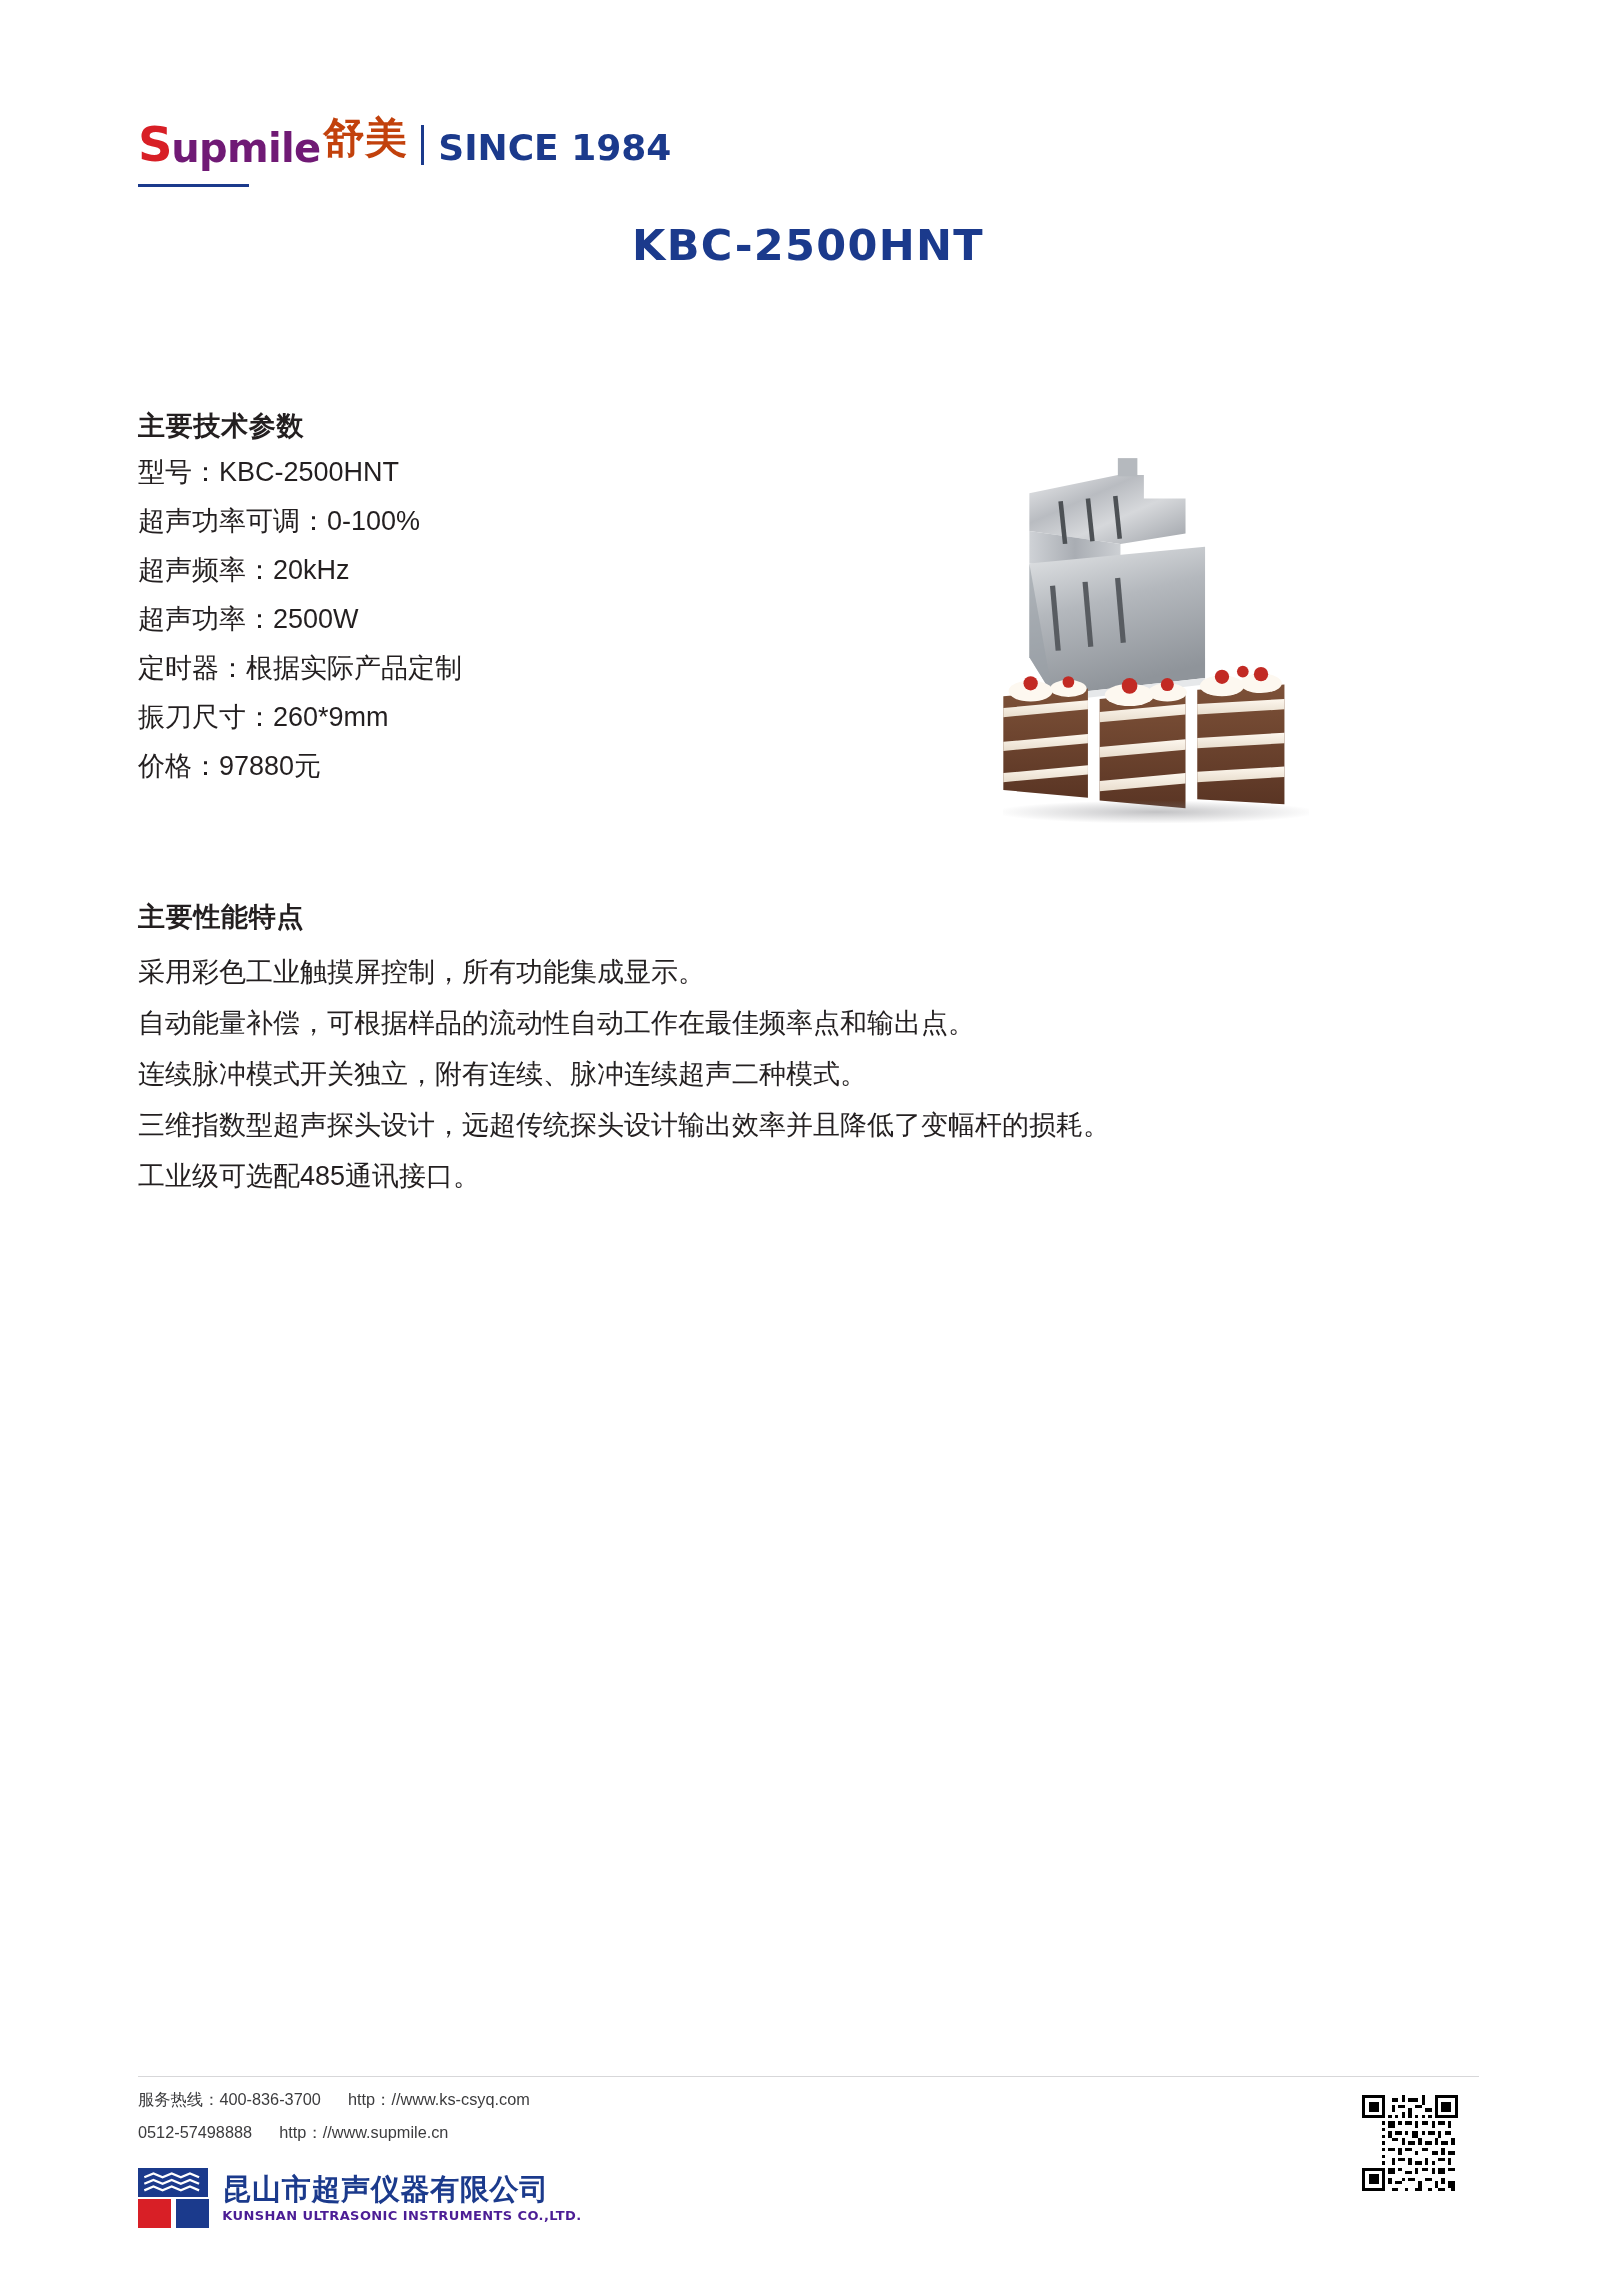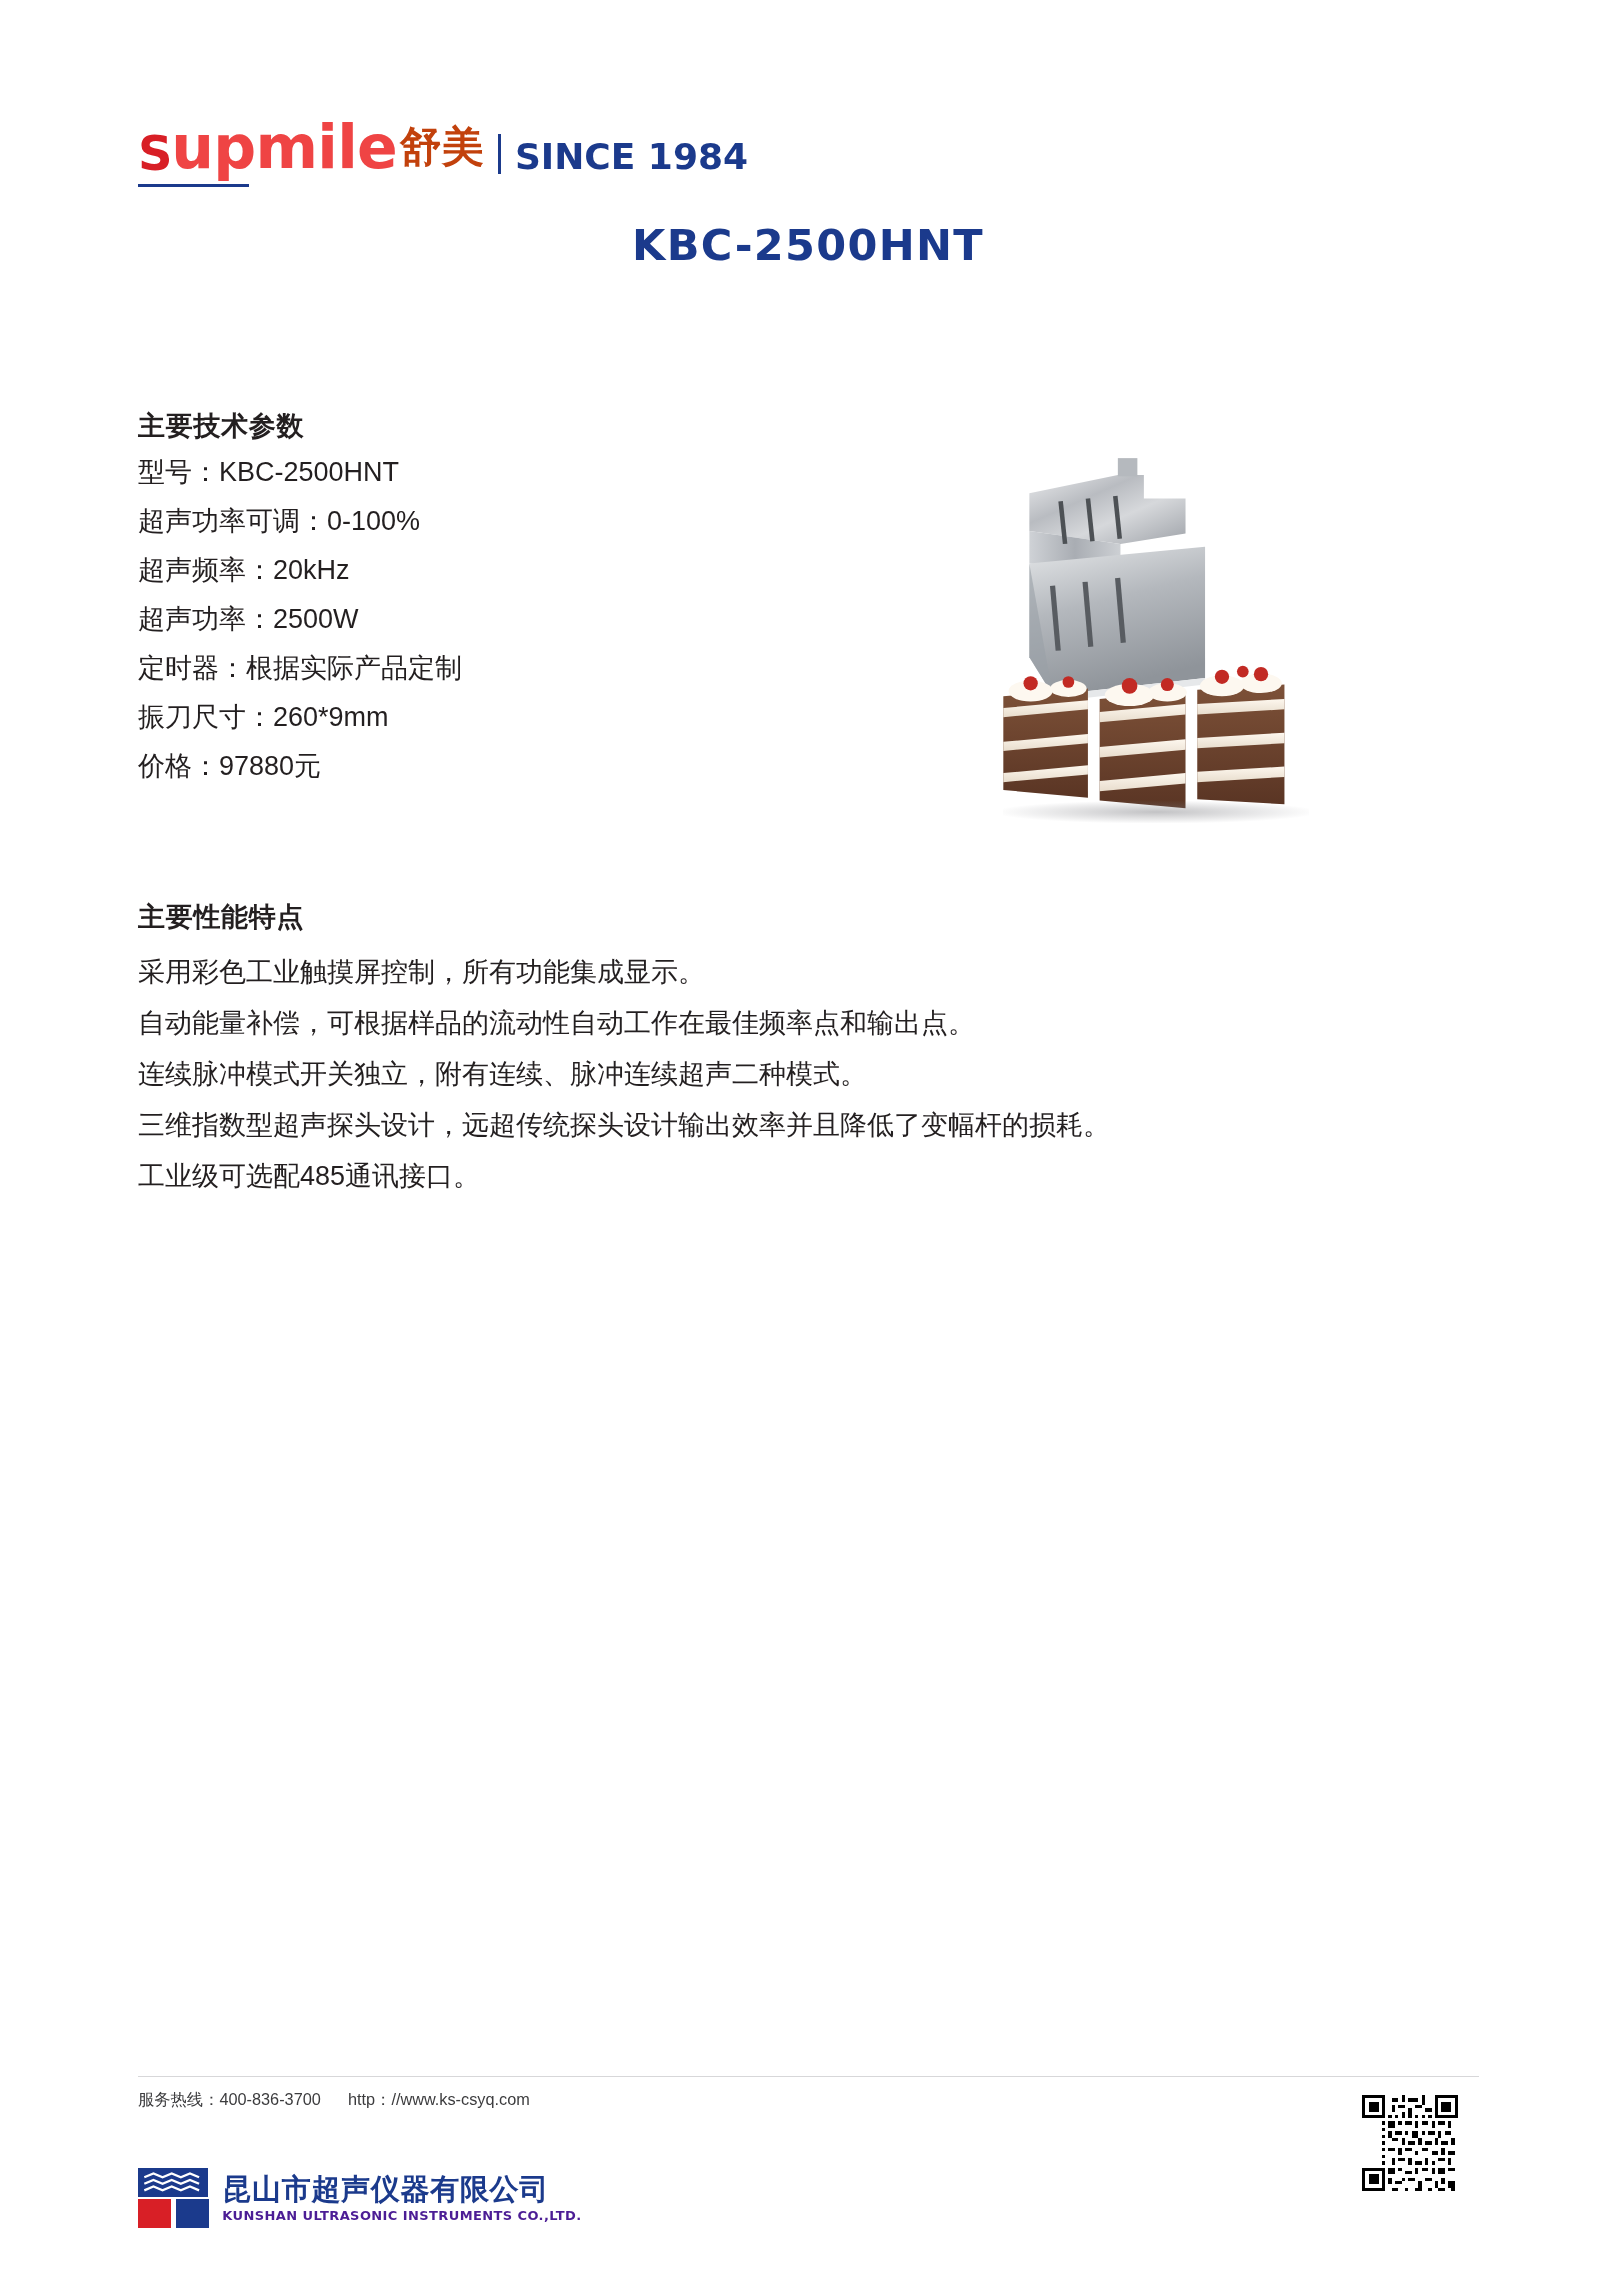--- a/index.html
+++ b/index.html
@@ -30,23 +30,23 @@
   }
   .logo-s {
     font-size: 48px;
     font-weight: bold;
     color: #d81f26;
     line-height: 1;
     letter-spacing: -1.3px;
     font-family: "DejaVu Sans", sans-serif;
   }
   .logo-supmile {
-    font-size: 60px;
-    font-weight: bold;
-    color: #ef4444;
+    font-size: 40px;
+    font-weight: bold;
+    color: #701a75;
     line-height: 1;
     letter-spacing: -0.7px;
     font-family: "DejaVu Sans", sans-serif;
   }
   .logo-cn {
     font-size: 42px;
     font-weight: bold;
     color: #c2410c;
     line-height: 1;
     margin-left: 2.6px;
@@ -365,20 +365,21 @@
     <div class="feature-line">采用彩色工业触摸屏控制，所有功能集成显示。</div>
     <div class="feature-line">自动能量补偿，可根据样品的流动性自动工作在最佳频率点和输出点。</div>
     <div class="feature-line">连续脉冲模式开关独立，附有连续、脉冲连续超声二种模式。</div>
     <div class="feature-line">三维指数型超声探头设计，远超传统探头设计输出效率并且降低了变幅杆的损耗。</div>
     <div class="feature-line">工业级可选配485通讯接口。</div>
   </div>
 
   <div class="footer-rule"></div>
   <div class="footer-contact">
     <div class="footer-line">服务热线：400-836-3700      http：//www.ks-csyq.com</div>
+    <div class="footer-line">0512-57498888      http：//www.supmile.cn</div>
   </div>
 
   <div class="footer-company">
     <div class="company-mark">
       <div class="cm-top"></div>
       <svg class="cm-wave" viewBox="0 0 92 32">
         <path d="M2 8 L16 2 L30 8 L44 2 L58 8 L72 2 L86 8" stroke="#ffffff" stroke-width="3.5" fill="none"></path>
         <path d="M2 18 L16 12 L30 18 L44 12 L58 18 L72 12 L86 18" stroke="#ffffff" stroke-width="3.5" fill="none"></path>
         <path d="M2 28 L16 22 L30 28 L44 22 L58 28 L72 22 L86 28" stroke="#ffffff" stroke-width="3.5" fill="none"></path>
       </svg>

